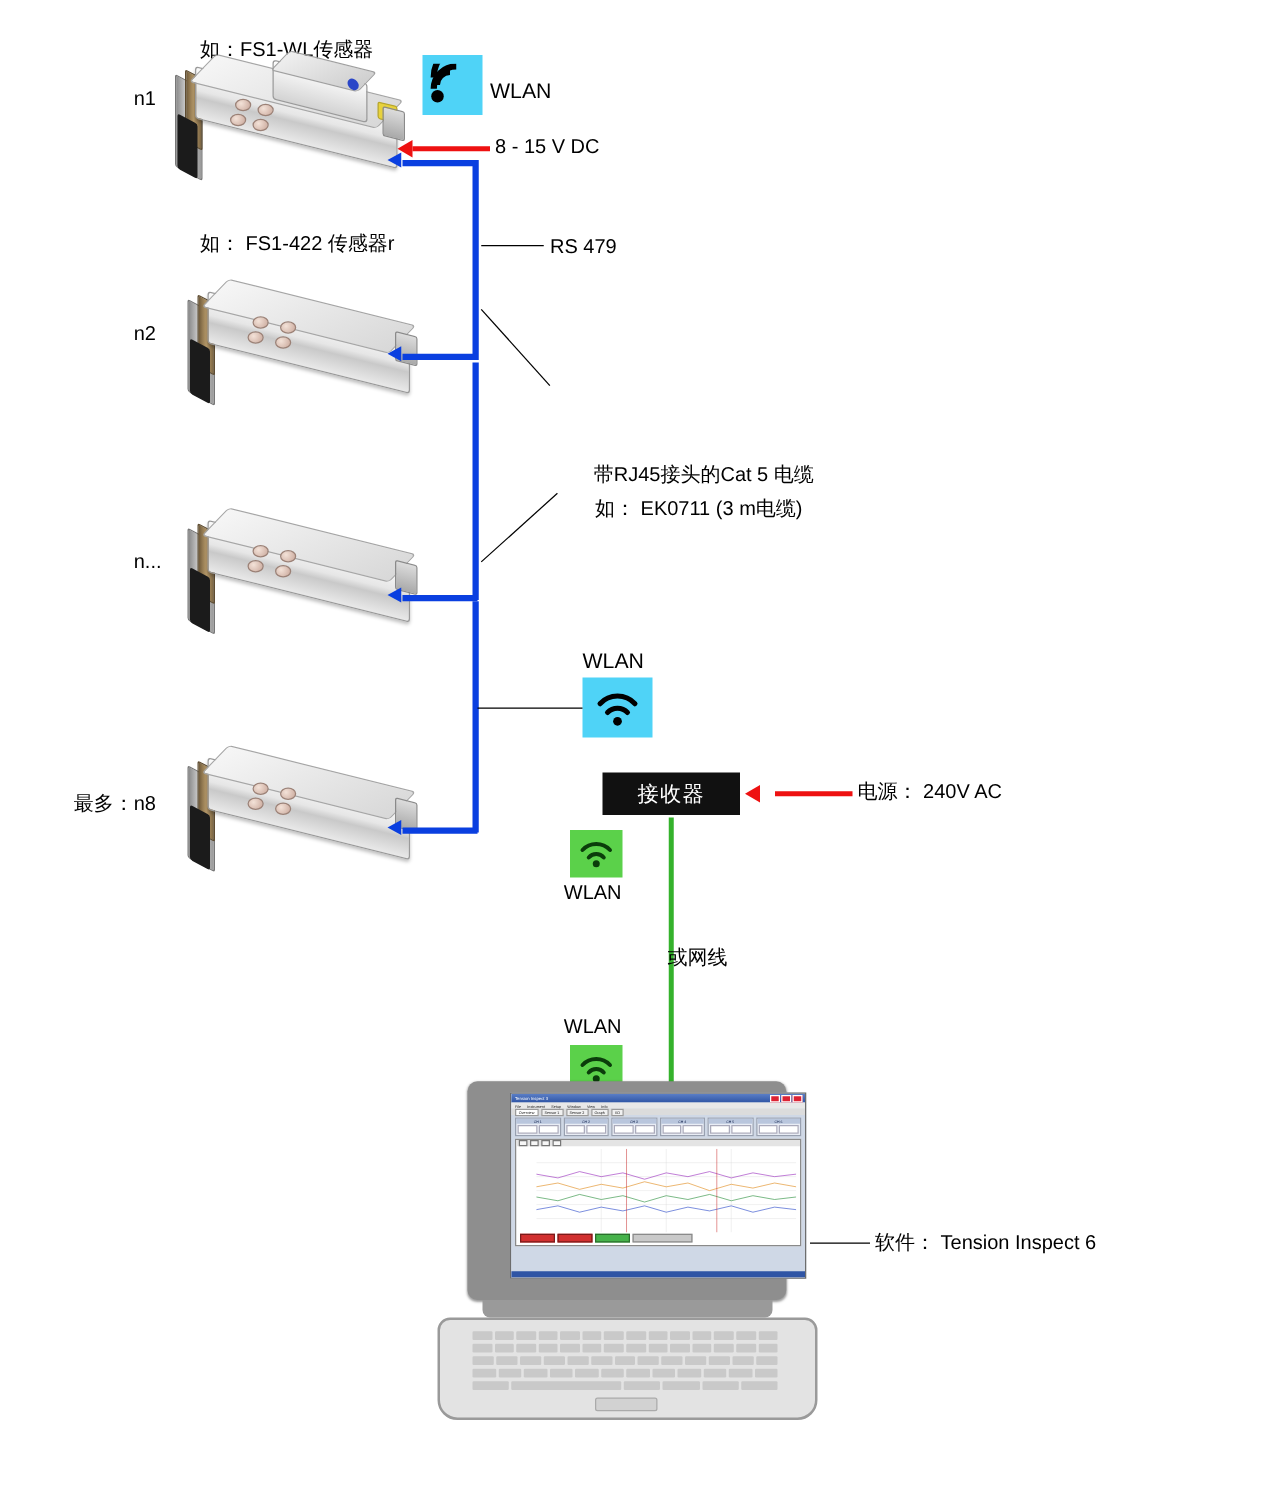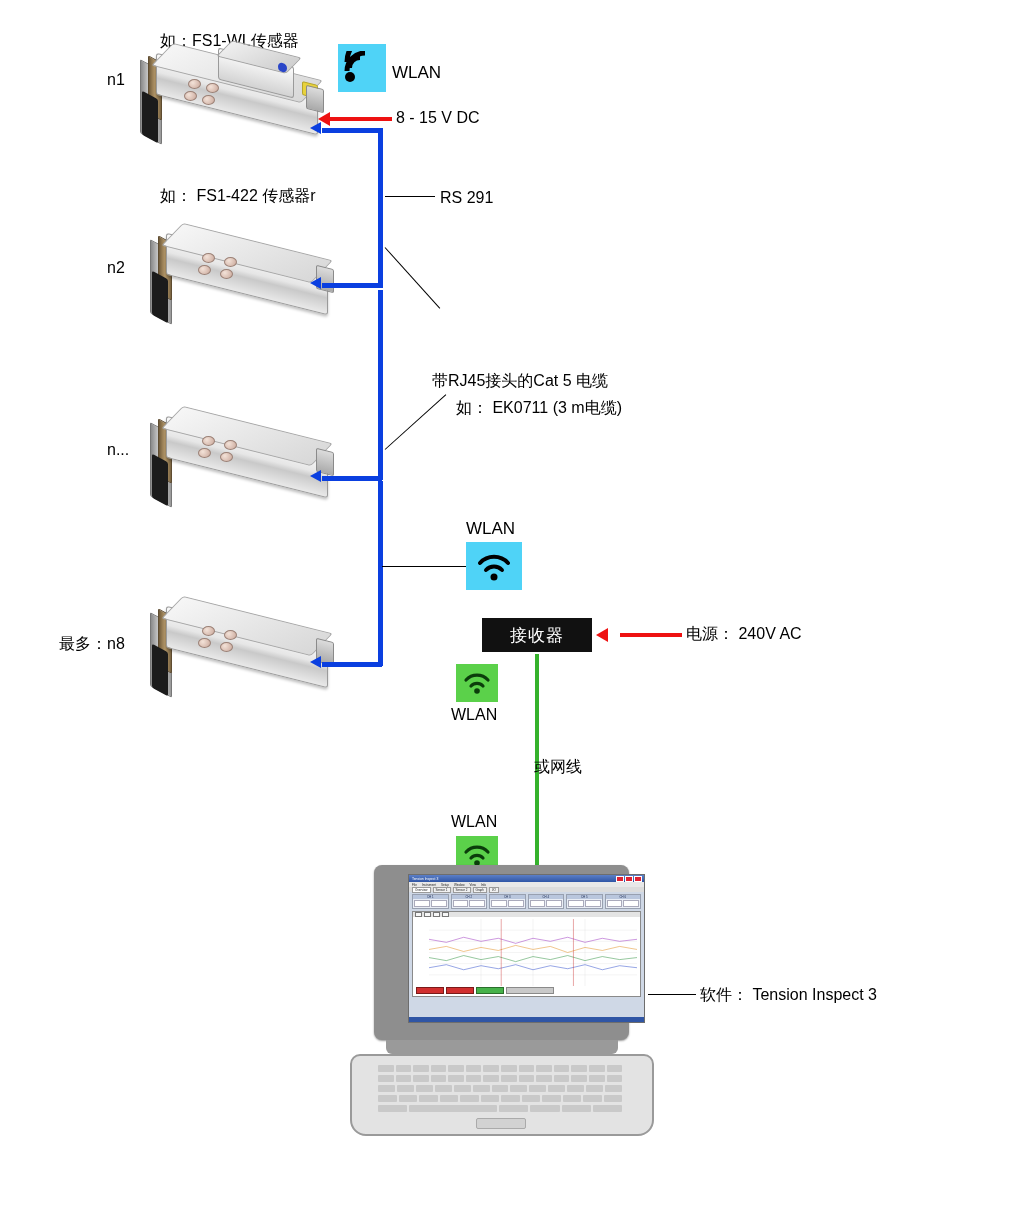--- a/index.html
+++ b/index.html
@@ -356,26 +356,26 @@
 
   <div class="wire wire-h" style="left:322px; top:476px; width:60px;"></div>
   <div class="arrow-blue" style="left:310px; top:470px;"></div>
 
   <div class="wire wire-v" style="left:378px; top:481px; height:185px;"></div>
 
   <div class="wire wire-h" style="left:322px; top:662px; width:60px;"></div>
   <div class="arrow-blue" style="left:310px; top:656px;"></div>
 
   <div class="leader" style="left:385px; top:196px; width:50px;"></div>
-  <div class="lbl" style="left:440px; top:188px;">RS 291</div>
+  <div class="lbl" style="left:440px; top:188px;">RS 479</div>
 
   <div class="leader" style="left:385px; top:247px; width:82px; transform: rotate(48deg);"></div>
   <div class="leader" style="left:385px; top:449px; width:82px; transform: rotate(-42deg);"></div>
-  <div class="lbl" style="left:432px; top:371px;text-align:center;">带RJ45接头的Cat 5 电缆</div>
-  <div class="lbl" style="left:456px; top:398px;">如： EK0711 (3 m电缆)</div>
+  <div class="lbl" style="left:475px; top:371px;text-align:center;">带RJ45接头的Cat 5 电缆</div>
+  <div class="lbl" style="left:476px; top:398px;">如： EK0711 (3 m电缆)</div>
 
   <div class="lbl" style="left:466px; top:518px; font-size:17px;">WLAN</div>
   <div class="wlan-box cyan" style="left:466px; top:542px; width:56px; height:48px;">
     <svg width="40" height="32" viewBox="0 0 40 32" aria-hidden="true">
       <g fill="none" stroke="#000" stroke-width="4" stroke-linecap="round">
         <path d="M6 13 a19 19 0 0 1 28 0"></path>
         <path d="M12 20 a11 11 0 0 1 16 0"></path>
       </g>
       <circle cx="20" cy="27" r="3.5" fill="#000"></circle>
     </svg>
@@ -604,15 +604,15 @@
           <div class="key"></div>
           <div class="key"></div>
           <div class="key"></div>
           <div class="key"></div>
         </div>
     </div>
     <div class="touchpad"></div>
   </div>
 
   <div class="leader" style="left:648px; top:994px; width:48px;"></div>
-  <div class="lbl" style="left:700px; top:985px;">软件： Tension Inspect 3</div>
+  <div class="lbl" style="left:700px; top:985px;">软件： Tension Inspect 6</div>
 
 </div>
 
 </body></html>

